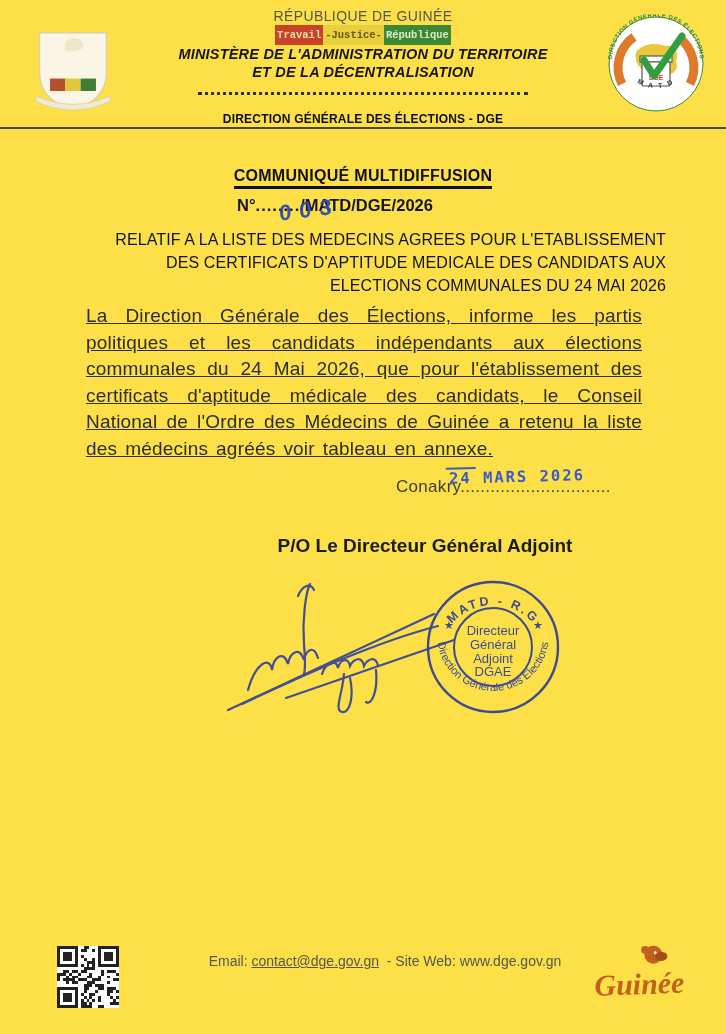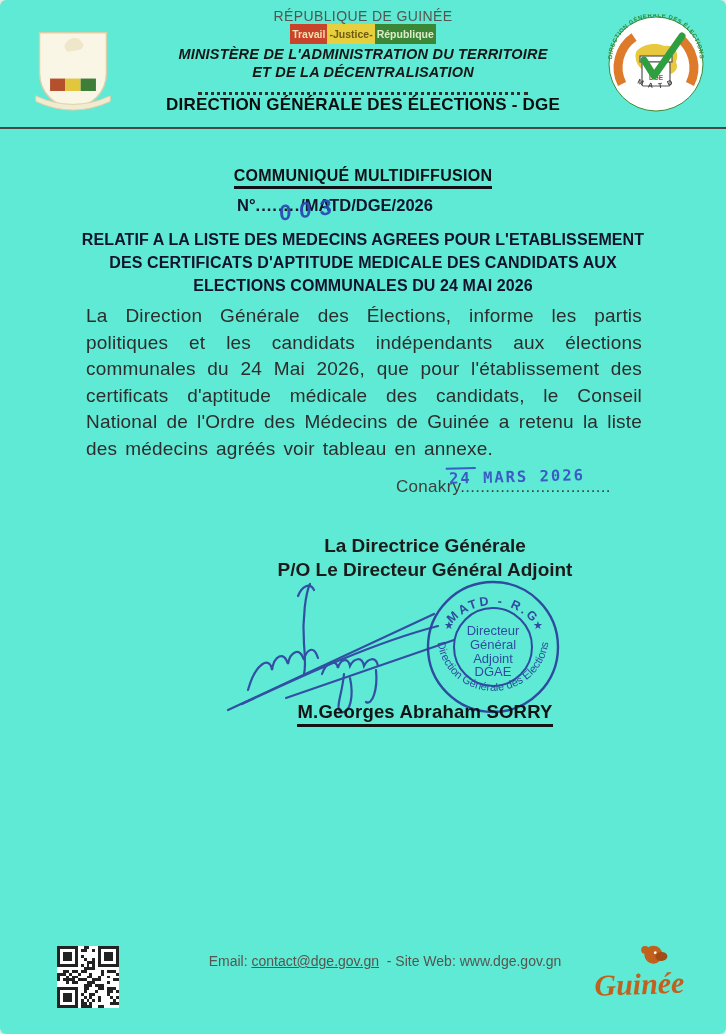--- a/index.html
+++ b/index.html
@@ -1,48 +1,48 @@
 <!DOCTYPE html>
 <html><head>
 <meta charset="utf-8">
 <style>
   html,body{margin:0;padding:0;background:#e8e8e8;}
   .page{
     position:relative;width:726px;height:1034px;margin:0 auto;
-    background:#5eead4;overflow:hidden;
-    font-family:"Liberation Sans",sans-serif;color:#222;border-radius:6px;
+    background:#fde047;overflow:hidden;
+    font-family:"Liberation Sans",sans-serif;color:#222;
   }
   
   .coat{position:absolute;left:30px;top:24px;width:86px;height:90px;}
   .dge-logo{position:absolute;left:606px;top:14px;width:100px;height:100px;}
   .header-center{position:absolute;left:115px;top:8px;width:496px;text-align:center;}
   .republic{font-size:14px;color:#55554f;letter-spacing:.4px;font-weight:500;}
   .motto{display:inline-block;margin-top:1px;font-size:10.5px;font-weight:bold;line-height:13px;}
-  .motto span{padding:4px 2px;}
+  .motto span{padding:4px 2px;font-family:Liberation Mono, monospace;}
   .motto .m1{background:#c8432a;color:#f3dfae;}
   .motto .m2{background:#e7cf3e;color:#6b5a10;margin-top:12px;}
   .motto .m3{background:#3c8736;color:#dcecc9;}
   .ministry{margin-top:3px;font-size:14.5px;font-weight:bold;color:#161616;line-height:18px;letter-spacing:.2px;font-style:italic;}
   .dots-sep{margin:10px auto 0 auto;width:330px;border-bottom:3.5px dotted #2e2e2e;height:1px;}
-  .dge-title{margin-top:0;font-size:17px;font-weight:bold;color:#0d0d0d;letter-spacing:.2px;}
+  .dge-title{margin-top:17px;font-size:12px;font-weight:bold;color:#0d0d0d;letter-spacing:.2px;}
   .hrule{position:absolute;left:0;top:127px;width:726px;height:2px;background:#474744;}
   
   .com-title{position:absolute;left:0;top:167px;width:726px;text-align:center;}
   .com-title .t{display:inline-block;font-size:16px;font-weight:bold;color:#101018;
     letter-spacing:.3px;border-bottom:3px solid #101018;padding-bottom:1px;}
   .num-line{position:absolute;left:0;top:196px;width:670px;text-align:center;
     font-size:16.5px;font-weight:bold;color:#14142e;}
   .num-line .dots{letter-spacing:1px;}
   .hand-number{position:absolute;left:279px;top:197px;font-size:22px;font-weight:bold;
     color:#2b4bb5;letter-spacing:8px;transform:rotate(-7deg) skewX(-5deg);opacity:.95;}
-  .subject{position:absolute;left:60px;top:228px;width:606px;text-align:center;
-    font-size:16px;font-weight:bold;color:#12122a;line-height:23px;letter-spacing:.1px;}
+  .subject{position:absolute;left:60px;top:228px;width:606px;text-align:right;
+    font-size:16px;font-weight:normal;color:#12122a;line-height:23px;letter-spacing:.1px;}
   
   .body-par{position:absolute;left:86px;top:303px;width:556px;font-size:19px;color:#2d2d2d;
-    line-height:26.5px;text-align:justify;word-spacing:2.5px;letter-spacing:.2px;}
+    line-height:26.5px;text-align:justify;word-spacing:2.5px;letter-spacing:.2px;text-decoration:underline;}
   
   .dateline{position:absolute;left:396px;top:477px;font-size:17px;color:#3e3e3c;letter-spacing:.3px;}
   .stamp-date{position:absolute;left:449px;top:468px;color:#3b5cc4;font-weight:bold;
     font-family:"DejaVu Sans Mono",monospace;font-size:15.5px;letter-spacing:2px;
     transform:rotate(-1.5deg);}
   .stamp-date::before{content:"";position:absolute;left:-3px;top:-2px;width:30px;height:2px;background:#3b5cc4;}
   
   .sig-titles{position:absolute;left:190px;top:534px;width:470px;text-align:center;
     font-size:19px;font-weight:bold;color:#1b1b1b;line-height:24px;}
   .signature-svg{position:absolute;left:226px;top:578px;width:240px;height:140px;}
@@ -116,21 +116,20 @@
     <div>DES CERTIFICATS D'APTITUDE MEDICALE DES CANDIDATS AUX</div>
     <div>ELECTIONS COMMUNALES DU 24 MAI 2026</div>
   </div>
 
   <div class="body-par">La Direction Générale des Élections, informe les partis politiques et les candidats indépendants aux élections communales du 24 Mai 2026, que pour l'établissement des certificats d'aptitude médicale des candidats, le Conseil National de l'Ordre des Médecins de Guinée a retenu la liste des médecins agréés voir tableau en annexe.</div>
 
   <div class="dateline"><span>Conakry</span><span>..............................</span></div>
   <div class="stamp-date">24 MARS 2026</div>
 
   <div class="sig-titles">
-    <div>La Directrice Générale</div>
     <div>P/O Le Directeur Général Adjoint</div>
   </div>
 
   <svg class="signature-svg" viewBox="0 0 240 140">
     <g fill="none" stroke="#2e3f9e" stroke-width="2.2" stroke-linecap="round" opacity=".9">
       <path d="M84,6 C80,14 76,40 78,66 C79,80 80,88 78,96"></path>
       <path d="M72,18 C76,8 84,4 88,12"></path>
       <path d="M22,112 C30,84 44,78 46,92 C48,78 58,72 62,86 C64,74 74,68 78,82 C80,72 88,66 92,80"></path>
       <path d="M96,96 C100,84 110,80 112,90 C114,82 122,78 124,88 C128,80 136,78 138,88 C142,80 150,78 152,88"></path>
       <path d="M118,96 C116,118 108,132 116,134 C124,136 128,118 124,100"></path>
@@ -159,23 +158,20 @@
       </text>
       <text x="21" y="52" font-size="11">★</text>
       <text x="110" y="52" font-size="11">★</text>
       <text x="70" y="58" font-size="13" text-anchor="middle">Directeur</text>
       <text x="70" y="72" font-size="13" text-anchor="middle">Général</text>
       <text x="70" y="86" font-size="13" text-anchor="middle">Adjoint</text>
       <text x="70" y="99" font-size="13" text-anchor="middle">DGAE</text>
     </g>
   </svg>
 
-  <div class="sig-name">
-    <span class="n">M.Georges Abraham SORRY</span>
-  </div>
 
   <svg class="qr" viewBox="0 0 21 21" shape-rendering="crispEdges">
     <rect x="0" y="0" width="21" height="21" fill="#ffffff"></rect>
     <g class="mods" fill="#222222">
         <rect x="0" y="0" width="7" height="7"></rect>
         <rect x="1" y="1" width="5" height="5" fill="#fff"></rect>
         <rect x="2" y="2" width="3" height="3"></rect>
         <rect x="14" y="0" width="7" height="7"></rect>
         <rect x="15" y="1" width="5" height="5" fill="#fff"></rect>
         <rect x="16" y="2" width="3" height="3"></rect>

